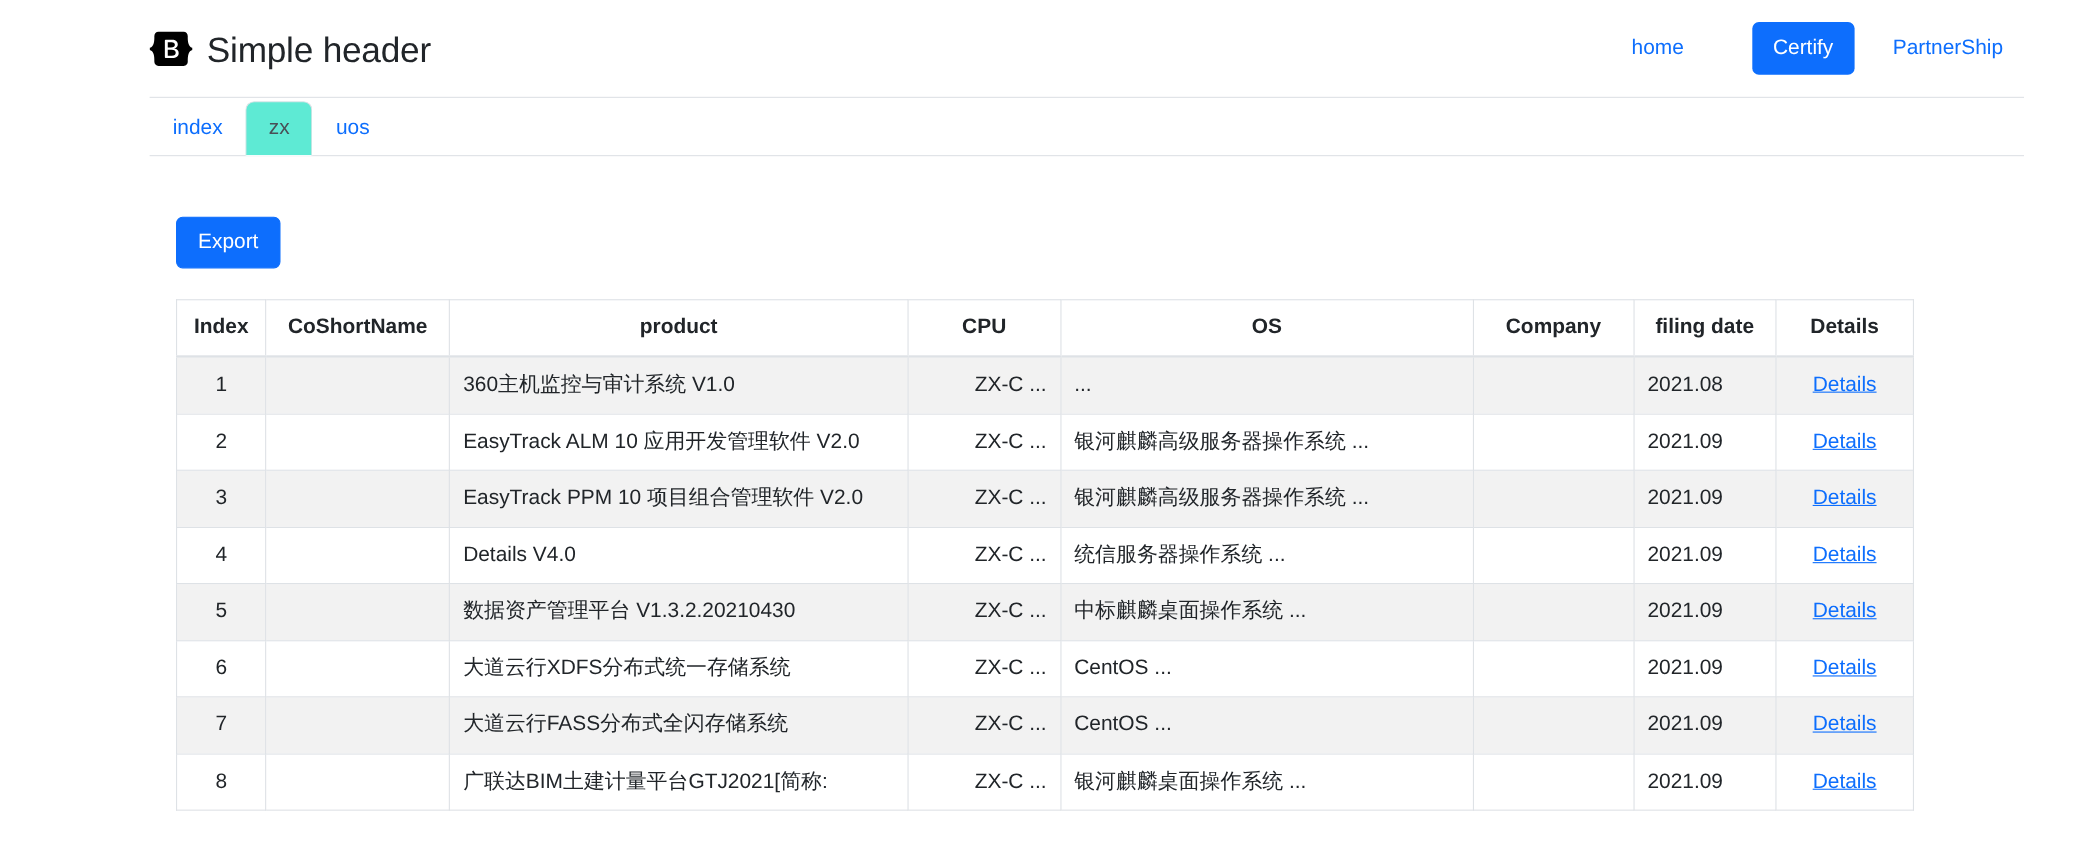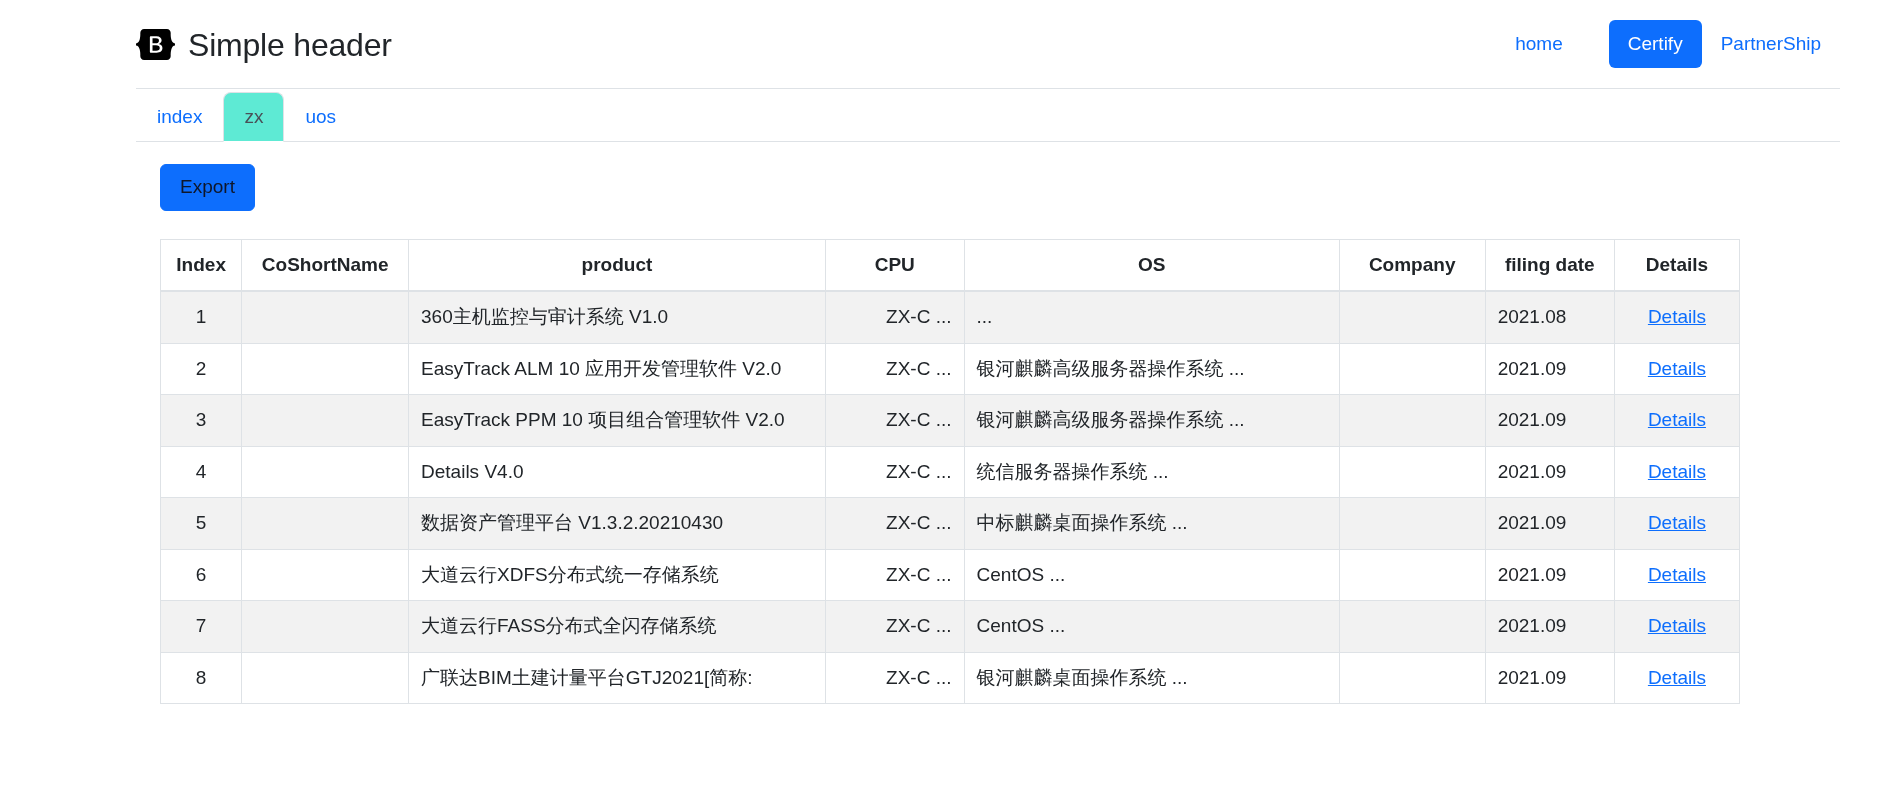--- a/index.html
+++ b/index.html
@@ -51,21 +51,21 @@
     font-size: 32px;
     line-height: 1.1;
     font-weight: 400;
     letter-spacing: -0.2px;
     white-space: nowrap;
   }
 
   .main-nav {
     display: flex;
     align-items: center;
-    gap: 0px;
+    gap: 16px;
   }
 
   .nav-link {
     color: #0d6efd;
     text-decoration: none;
     font-size: 19px;
     line-height: 1.5;
     padding: 10px 19px;
     border-radius: 6px;
     white-space: nowrap;
@@ -117,27 +117,28 @@
 
   
   .toolbar {
     padding: 22px 0 0 160px;
   }
 
   .btn-export {
     display: inline-block;
     background: #0d6efd;
     border: 1px solid #0d6efd;
-    color: #0f172a;
+    color: #ffffff;
     font-size: 19px;
     line-height: 1.5;
     font-family: inherit;
     padding: 8px 19px;
     border-radius: 6px;
     cursor: pointer;
+    margin-top: 33px;
   }
 
   
   .table-area {
     padding: 28px 0 0 160px;
   }
 
   table.data-table {
     border-collapse: collapse;
     width: 1580px;

